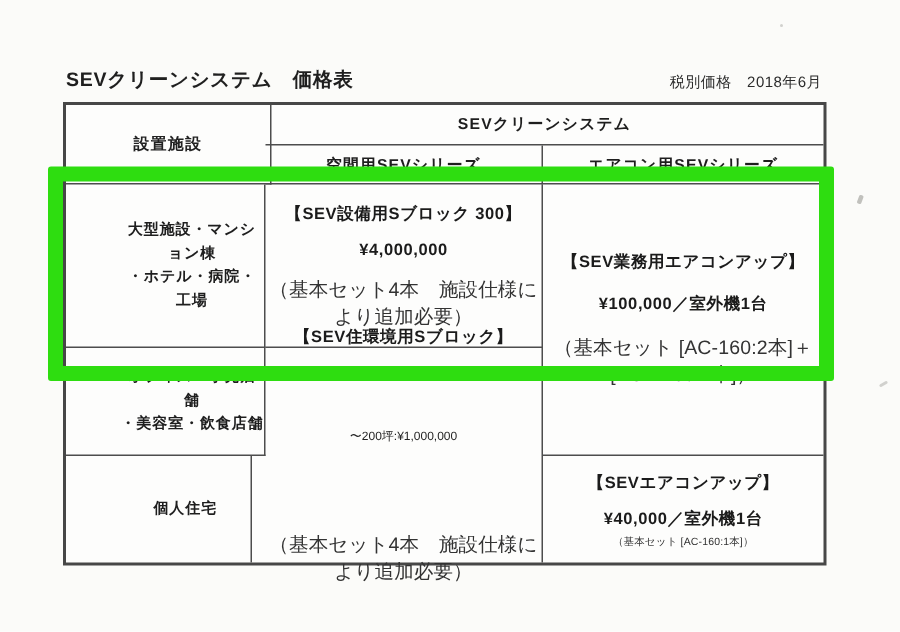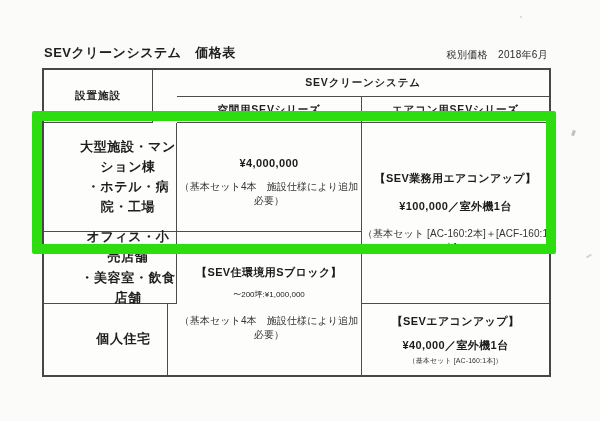--- a/index.html
+++ b/index.html
@@ -25,26 +25,26 @@
   .cell{
     position:absolute;box-sizing:border-box;
     display:flex;flex-direction:column;align-items:center;justify-content:center;
     text-align:center;
   }
   .b-r{border-right:1px solid #4d4d4d;}
   .b-b{border-bottom:1px solid #4d4d4d;}
   .hdr{font-size:10.5px;font-weight:600;color:#222;letter-spacing:1px;}
   .hdr-series{font-size:10.5px;font-weight:600;color:#1e1e1e;letter-spacing:.8px;}
   .facility{
-    font-size:13px;font-weight:600;color:#1e1e1e;letter-spacing:.6px;
+    font-size:10px;font-weight:600;color:#1e1e1e;letter-spacing:.6px;
     line-height:1.55;white-space:pre-line;margin-left:36px;
   }
   .prod-title{font-size:11px;font-weight:600;color:#1b1b1b;letter-spacing:.4px;}
   .prod-price{font-size:11px;font-weight:600;color:#1b1b1b;letter-spacing:.4px;}
-  .prod-note{font-size:10px;font-weight:500;color:#333;letter-spacing:.1px;}
+  .prod-note{font-size:13px;font-weight:500;color:#333;letter-spacing:.1px;}
   .tiers{font-size:8px;font-weight:500;color:#222;line-height:1.45;}
   .tier-row{display:flex;gap:18px;justify-content:center;}
   .gap10{margin-top:11px;} .gap8{margin-top:9px;} .gap13{margin-top:13px;} .gap3{margin-top:3px;}
   .highlight-box{
     position:absolute;left:32px;top:111px;width:524px;height:143px;
     box-sizing:border-box;border:10px solid #2edd10;border-radius:2px;
     z-index:5;pointer-events:none;
   }
   .speck{position:absolute;background:#a8a8a4;border-radius:1px;}
   .speck1{left:572px;top:130px;width:3px;height:6px;transform:rotate(20deg);opacity:.7;}
@@ -52,57 +52,58 @@
   .speck3{left:520px;top:16px;width:2px;height:2px;opacity:.5;}
 </style>
 </head>
 <body>
 
 <div class="page-title">SEVクリーンシステム　価格表</div>
 <div class="tax-note">税別価格　2018年6月</div>
 
 <div class="price-table">
 
-  <div class="cell b-r b-b" style="left:0;top:0;width:109px;height:53px;">
+  <div class="cell b-r b-b" style="left:0;top:0;width:137px;height:53px;">
     <span class="hdr">設置施設</span>
   </div>
 
   <div class="cell b-r b-b" style="left:133px;top:27px;width:185px;height:26px;">
     <span class="hdr-series">空間用SEVシリーズ</span>
   </div>
 
   <div class="cell b-b" style="left:133px;top:0;width:372px;height:27px;">
     <span class="hdr-series">SEVクリーンシステム</span>
   </div>
   <div class="cell b-b" style="left:318px;top:27px;width:187px;height:26px;">
     <span class="hdr-series">エアコン用SEVシリーズ</span>
   </div>
 
   <div class="cell b-r b-b" style="left:0;top:53px;width:133px;height:109px;">
     <span class="facility">大型施設・マンション棟
 ・ホテル・病院・工場</span>
   </div>
 
   <div class="cell b-r b-b" style="left:133px;top:53px;width:185px;height:109px;">
+    <span class="prod-title">【SEV設備用Sブロック 300】</span>
     <span class="prod-price gap10">¥4,000,000</span>
     <span class="prod-note gap10">（基本セット4本　施設仕様により追加必要）</span>
   </div>
 
   <div class="cell b-b" style="left:318px;top:53px;width:187px;height:181px;">
     <span class="prod-title">【SEV業務用エアコンアップ】</span>
     <span class="prod-price gap13">¥100,000／室外機1台</span>
     <span class="prod-note gap13">（基本セット [AC-160:2本]＋[ACF-160:1本]）</span>
   </div>
 
   <div class="cell b-r b-b" style="left:0;top:162px;width:133px;height:72px;">
     <span class="facility">オフィス・小売店舗
 ・美容室・飲食店舗</span>
   </div>
 
-  <div class="cell b-r" style="left:133px;top:162px;width:185px;height:143px;">
+  <div class="cell b-r" style="left:133px;top:162px;width:185px;height:143px;gap:44px;">
     <span class="prod-title">【SEV住環境用Sブロック】</span>
     <div class="tiers gap8">
       <div class="tier-row">
         <span>〜200坪:¥1,000,000</span>
       </div>
     </div>
     <span class="prod-note gap13">（基本セット4本　施設仕様により追加必要）</span>
   </div>
 
   <div class="cell b-r" style="left:0;top:234px;width:124px;height:71px;">

